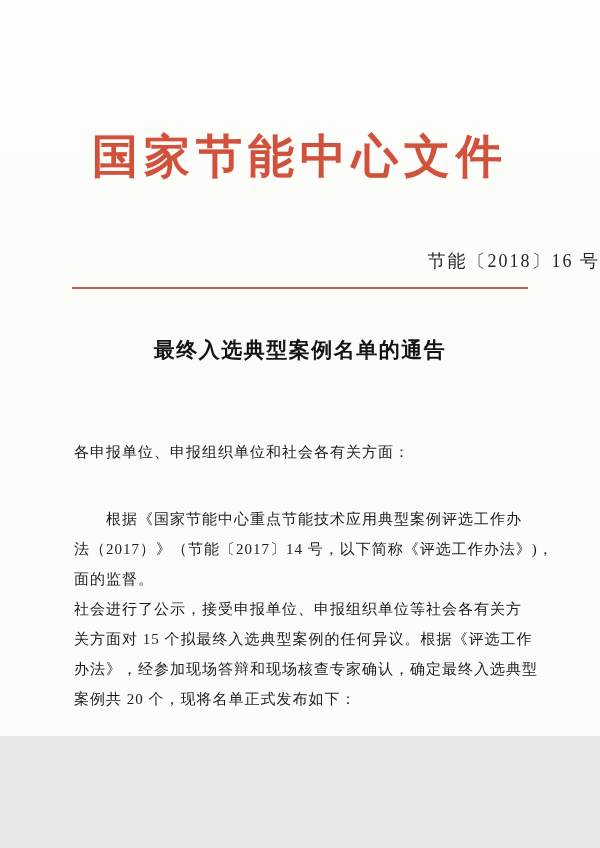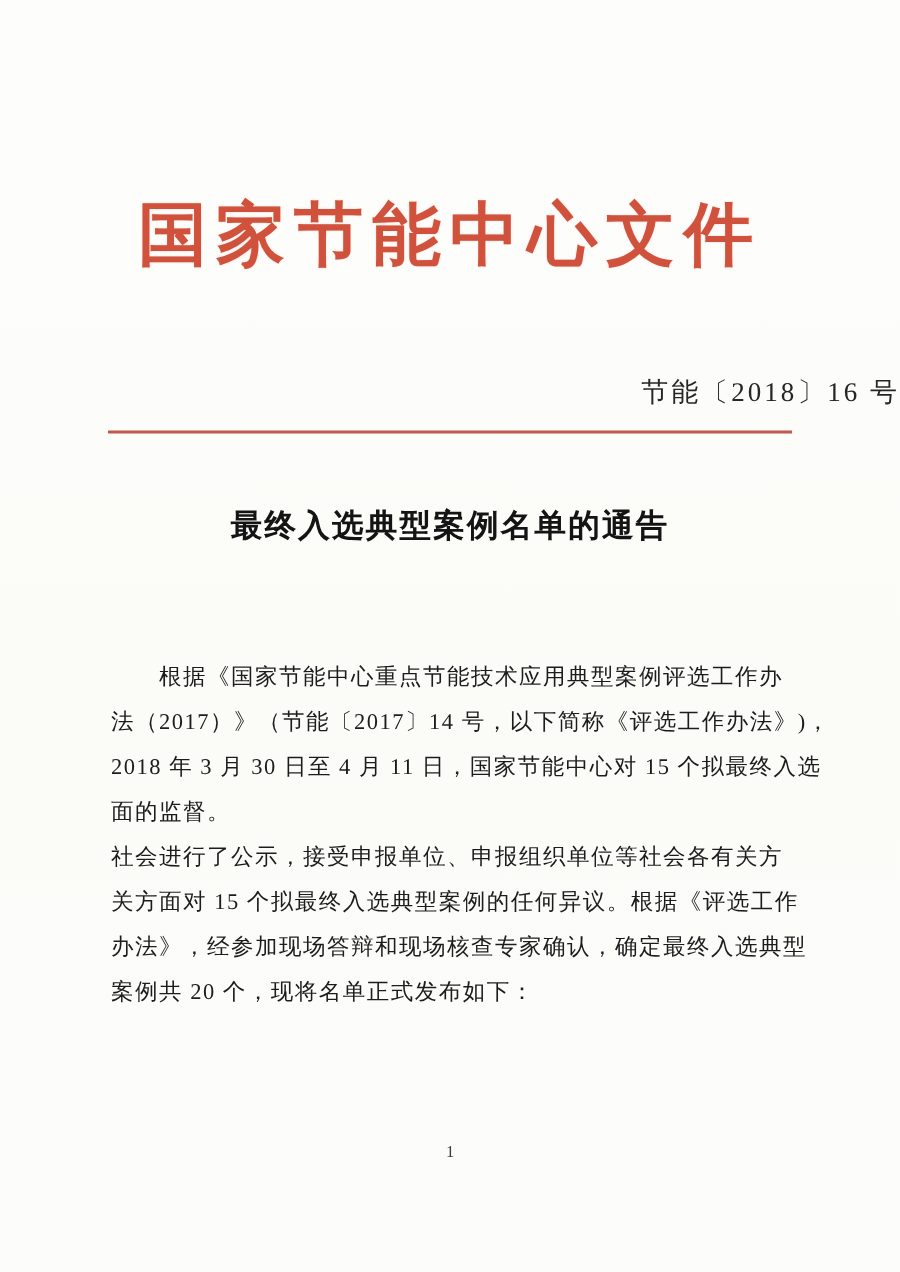--- a/index.html
+++ b/index.html
@@ -4,21 +4,21 @@
 <style>
   html, body {
     margin: 0;
     padding: 0;
     background: #e8e8e6;
     font-family: "Liberation Serif", "DejaVu Serif", serif;
   }
   .page {
     position: relative;
     width: 600px;
-    height: 848px;
+    height: 736px;
     margin: 0 auto;
     background: #fcfcfa;
     background-image: linear-gradient(180deg, #fdfdfb 0%, #fbfbf8 55%, #fcfcfa 100%);
     overflow: hidden;
     color: #1f1f1f;
   }
   .org-title {
     position: absolute;
     top: 126px;
     left: 0;
@@ -73,20 +73,21 @@
     font-size: 15px;
     letter-spacing: 1px;
     color: #1c1c1c;
   }
   .body-line {
     line-height: 30px;
     white-space: nowrap;
   }
   .body-line.indent {
     padding-left: 32px;
+    margin-top: 37px;
   }
   .page-number {
     position: absolute;
     top: 762px;
     left: 0;
     right: 0;
     text-align: center;
     font-size: 11px;
     color: #3a3a3a;
   }
@@ -100,23 +101,23 @@
 
   <div class="doc-number">节能〔2018〕16 号</div>
 
   <div class="red-rule"></div>
 
   <h1 class="notice-title">
     <span class="t-line">最终入选典型案例名单的通告</span>
   </h1>
 
   <div class="body-block" id="body-lines">
+      <div class="body-line">各申报单位、申报组织单位和社会各有关方面：</div>
       <div class="body-line indent">根据《国家节能中心重点节能技术应用典型案例评选工作办</div>
       <div class="body-line">法（2017）》（节能〔2017〕14 号，以下简称《评选工作办法》)，</div>
-      <div class="body-line">2018 年 3 月 30 日至 4 月 11 日，国家节能中心对 15 个拟最终入选</div>
       <div class="body-line">面的监督。</div>
       <div class="body-line">社会进行了公示，接受申报单位、申报组织单位等社会各有关方</div>
       <div class="body-line">关方面对 15 个拟最终入选典型案例的任何异议。根据《评选工作</div>
       <div class="body-line">办法》，经参加现场答辩和现场核查专家确认，确定最终入选典型</div>
       <div class="body-line">案例共 20 个，现将名单正式发布如下：</div>
     </div>
 
   <div class="page-number">1</div>
 
 </div>

